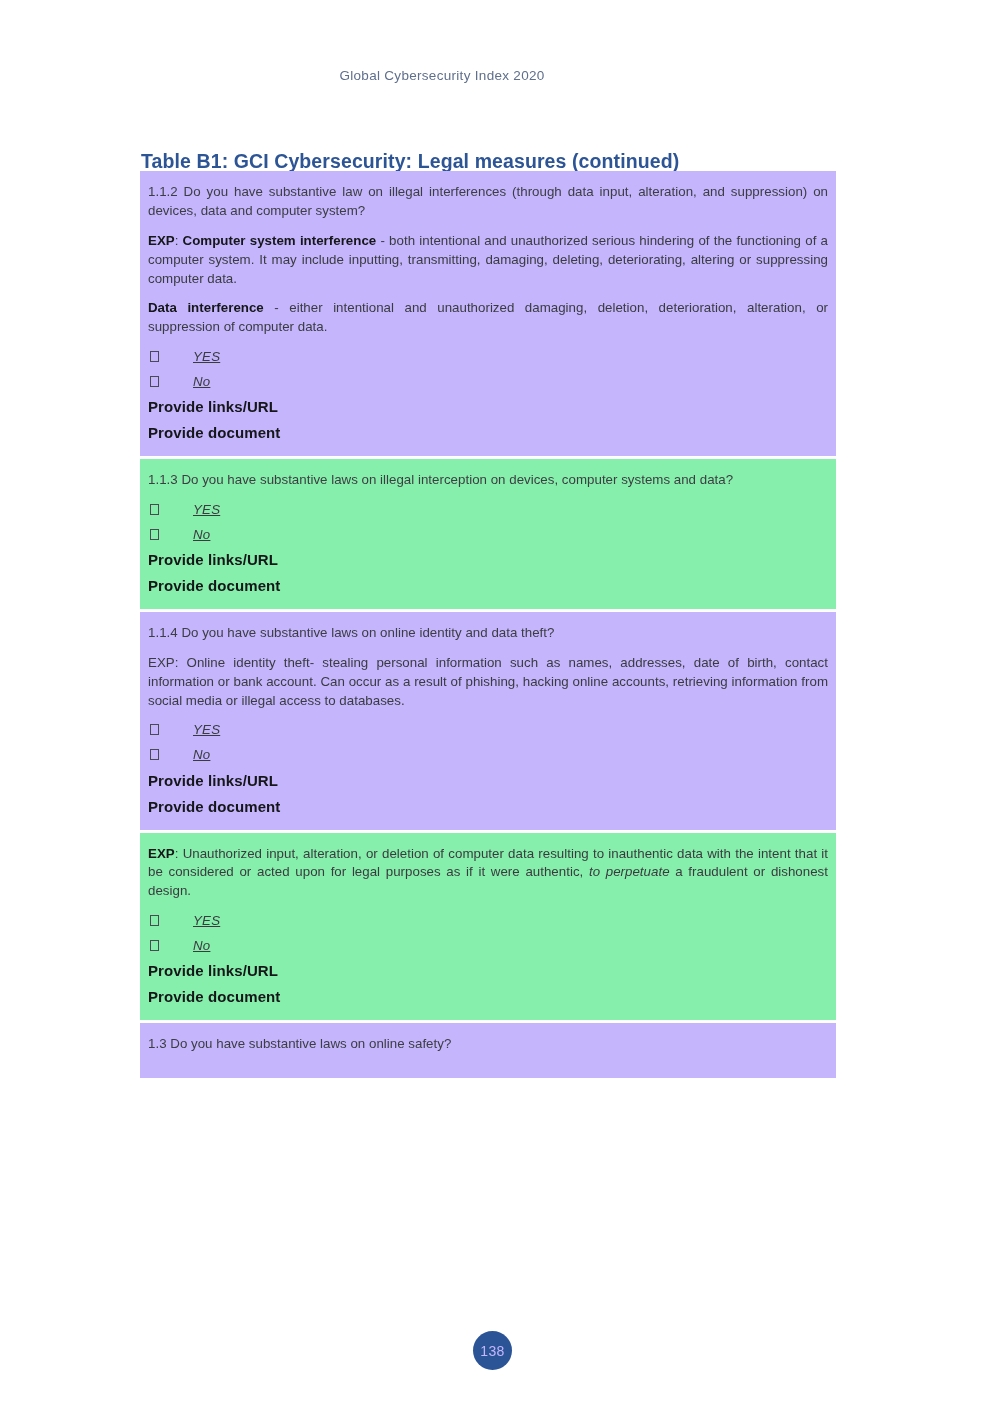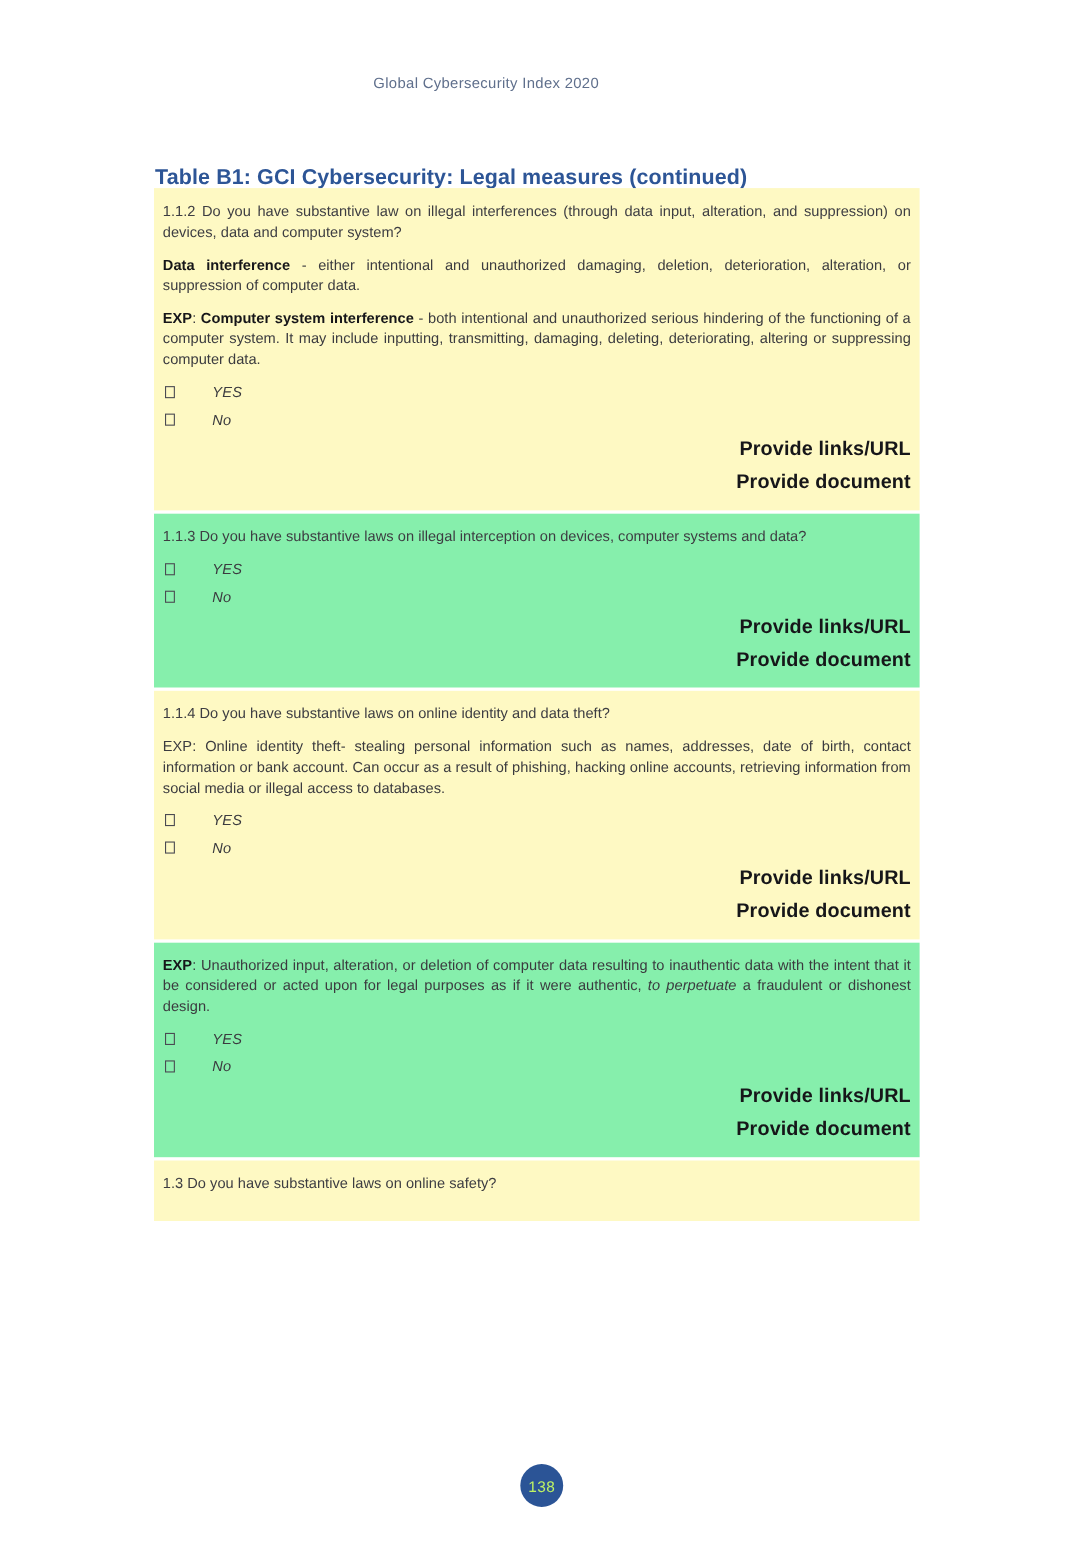--- a/index.html
+++ b/index.html
@@ -45,21 +45,21 @@
     position: absolute;
     top: 171px;
     left: 140px;
     width: 696px;
   }
   .qblock {
     box-sizing: border-box;
     padding: 12px 8px 13px 8px;
     margin-bottom: 3px;
   }
-  .qblock.tone-light { background: #fef9c3; }
+  .qblock.tone-light { background: #c4b5fd; }
   .qblock.tone-dark  { background: #86efac; }
 
   .q-text,
   .exp-text {
     font-size: 13.3px;
     line-height: 1.42;
     color: #3b3b3f;
     margin: 0 0 11px 0;
     text-align: justify;
     text-justify: inter-word;
@@ -87,62 +87,62 @@
     box-sizing: border-box;
     margin-left: 2px;
     flex: 0 0 auto;
   }
   .option-label {
     font-size: 13.3px;
     font-style: italic;
     color: #3b3b3f;
     margin-left: 34px;
     letter-spacing: 0.2px;
+    text-decoration: underline;
   }
 
   
   .provide-line {
-    font-size: 18px;
+    font-size: 15px;
     font-weight: bold;
     color: #161619;
     margin: 0 0 9px 0;
     letter-spacing: 0.1px;
-    text-align: right;
   }
   .provide-line.last { margin-bottom: 2px; }
 
   
   .page-badge {
     position: absolute;
     top: 1331px;
     left: 473px;
     width: 39px;
     height: 39px;
     border-radius: 50%;
     background: #2b5496;
-    color: #bef264;
+    color: #c4b5fd;
     font-size: 14px;
     display: flex;
     align-items: center;
     justify-content: center;
     letter-spacing: 0.4px;
   }
 </style>
 </head>
 <body>
 
 <div class="running-header">Global Cybersecurity Index 2020</div>
 
 <h1 class="table-title">Table B1: GCI Cybersecurity: Legal measures (continued)</h1>
 
 <div class="blocks">
     <div class="qblock tone-light">
       <p class="q-text">1.1.2 Do you have substantive law on illegal interferences (through data input, alteration, and suppression) on devices, data and computer system?</p>
+      <p class="exp-text"><span class="exp-label-bold">EXP</span>: <span class="term-bold">Computer system interference</span><span> - both intentional and unauthorized serious hindering of the functioning of a computer system. It may include inputting, transmitting, damaging, deleting, deteriorating, altering or suppressing computer data.</span></p>
       <p class="exp-text"><span class="term-bold">Data interference</span><span> - either intentional and unauthorized damaging, deletion, deterioration, alteration, or suppression of computer data.</span></p>
-      <p class="exp-text"><span class="exp-label-bold">EXP</span>: <span class="term-bold">Computer system interference</span><span> - both intentional and unauthorized serious hindering of the functioning of a computer system. It may include inputting, transmitting, damaging, deleting, deteriorating, altering or suppressing computer data.</span></p>
       <div class="option-row">
         <span class="checkbox-glyph"></span>
         <span class="option-label">YES</span>
       </div>
       <div class="option-row">
         <span class="checkbox-glyph"></span>
         <span class="option-label">No</span>
       </div>
       <div class="provide-line">Provide links/URL</div>
       <div class="provide-line last">Provide document</div>

